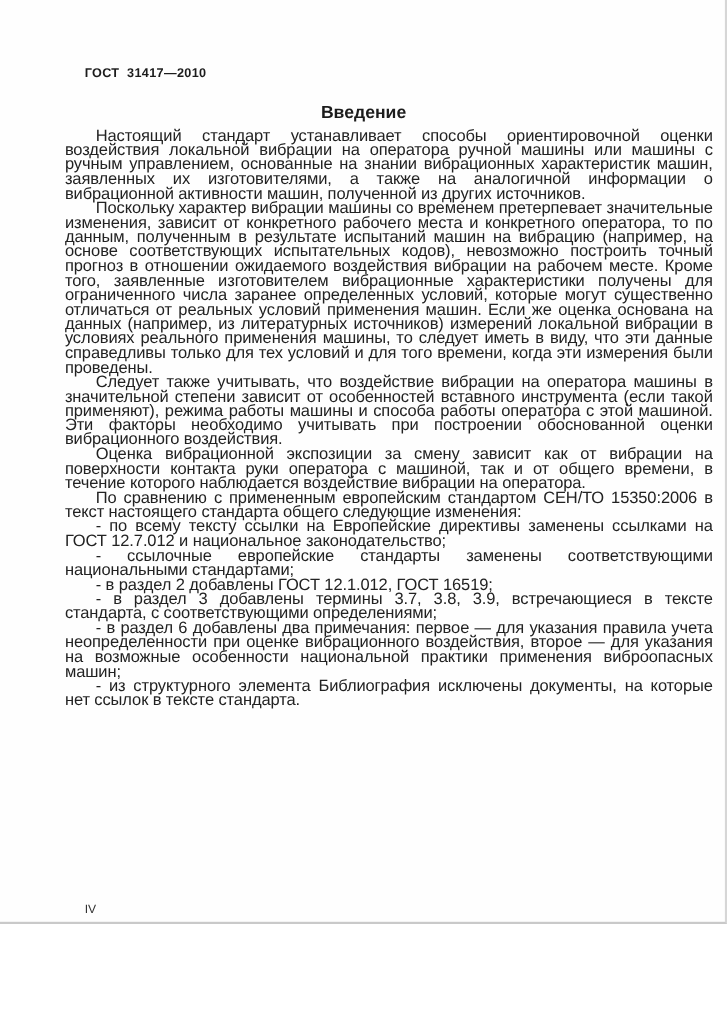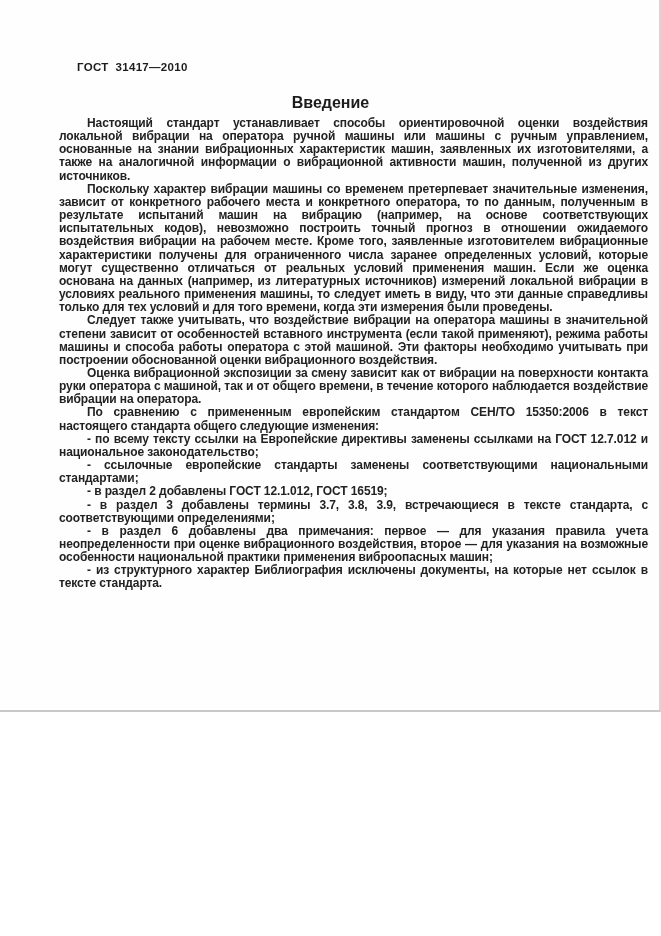--- a/index.html
+++ b/index.html
@@ -3,21 +3,21 @@
 <meta charset="utf-8">
 <style>
   html, body {
     margin: 0;
     padding: 0;
     background: #ffffff;
   }
   .page {
     position: relative;
     width: 661px;
-    height: 712px;
+    height: 840px;
     background: #fefefe;
     box-sizing: border-box;
     border-right: 2px solid #d6d6d6;
     border-bottom: 2px solid #c9c9c9;
     font-family: "Liberation Sans", sans-serif;
     color: #1f1f1f;
     overflow: hidden;
   }
   .doc-header {
     position: absolute;
@@ -38,26 +38,25 @@
     text-align: center;
     font-size: 16px;
     font-weight: bold;
     color: #1c1c1c;
   }
   .body-text {
     position: absolute;
     left: 59px;
     top: 117px;
     width: 589px;
-    font-size: 12px;
+    font-size: 15px;
     line-height: 13.15px;
     letter-spacing: -0.1px;
     text-align: justify;
     color: #222222;
-    font-weight: bold;
   }
   .para {
     margin: 0;
     text-indent: 28px;
     text-align: justify;
   }
   .page-number {
     position: absolute;
     left: 77px;
     top: 821px;
@@ -78,18 +77,18 @@
     <p class="para">Настоящий стандарт устанавливает способы ориентировочной оценки воздействия локальной вибрации на оператора ручной машины или машины с ручным управлением, основанные на знании вибрационных характеристик машин, заявленных их изготовителями, а также на аналогичной информации о вибрационной активности машин, полученной из других источников.</p>
     <p class="para">Поскольку характер вибрации машины со временем претерпевает значительные изменения, зависит от конкретного рабочего места и конкретного оператора, то по данным, полученным в результате испытаний машин на вибрацию (например, на основе соответствующих испытательных кодов), невозможно построить точный прогноз в отношении ожидаемого воздействия вибрации на рабочем месте. Кроме того, заявленные изготовителем вибрационные характеристики получены для ограниченного числа заранее определенных условий, которые могут существенно отличаться от реальных условий применения машин. Если же оценка основана на данных (например, из литературных источников) измерений локальной вибрации в условиях реального применения машины, то следует иметь в виду, что эти данные справедливы только для тех условий и для того времени, когда эти измерения были проведены.</p>
     <p class="para">Следует также учитывать, что воздействие вибрации на оператора машины в значительной степени зависит от особенностей вставного инструмента (если такой применяют), режима работы машины и способа работы оператора с этой машиной. Эти факторы необходимо учитывать при построении обоснованной оценки вибрационного воздействия.</p>
     <p class="para">Оценка вибрационной экспозиции за смену зависит как от вибрации на поверхности контакта руки оператора с машиной, так и от общего времени, в течение которого наблюдается воздействие вибрации на оператора.</p>
     <p class="para">По сравнению с примененным европейским стандартом СЕН/ТО 15350:2006 в текст настоящего стандарта общего следующие изменения:</p>
     <p class="para">- по всему тексту ссылки на Европейские директивы заменены ссылками на ГОСТ 12.7.012 и национальное законодательство;</p>
     <p class="para">- ссылочные европейские стандарты заменены соответствующими национальными стандартами;</p>
     <p class="para">- в раздел 2 добавлены ГОСТ 12.1.012, ГОСТ 16519;</p>
     <p class="para">- в раздел 3 добавлены термины 3.7, 3.8, 3.9, встречающиеся в тексте стандарта, с соответствующими определениями;</p>
     <p class="para">- в раздел 6 добавлены два примечания: первое — для указания правила учета неопределенности при оценке вибрационного воздействия, второе — для указания на возможные особенности национальной практики применения виброопасных машин;</p>
-    <p class="para">- из структурного характер Библиография исключены документы, на которые нет ссылок в тексте стандарта.</p>
+    <p class="para">- из структурного элемента Библиография исключены документы, на которые нет ссылок в тексте стандарта.</p>
   </div>
 
   <div class="page-number">IV</div>
 
 </div>
 
 </body></html>

